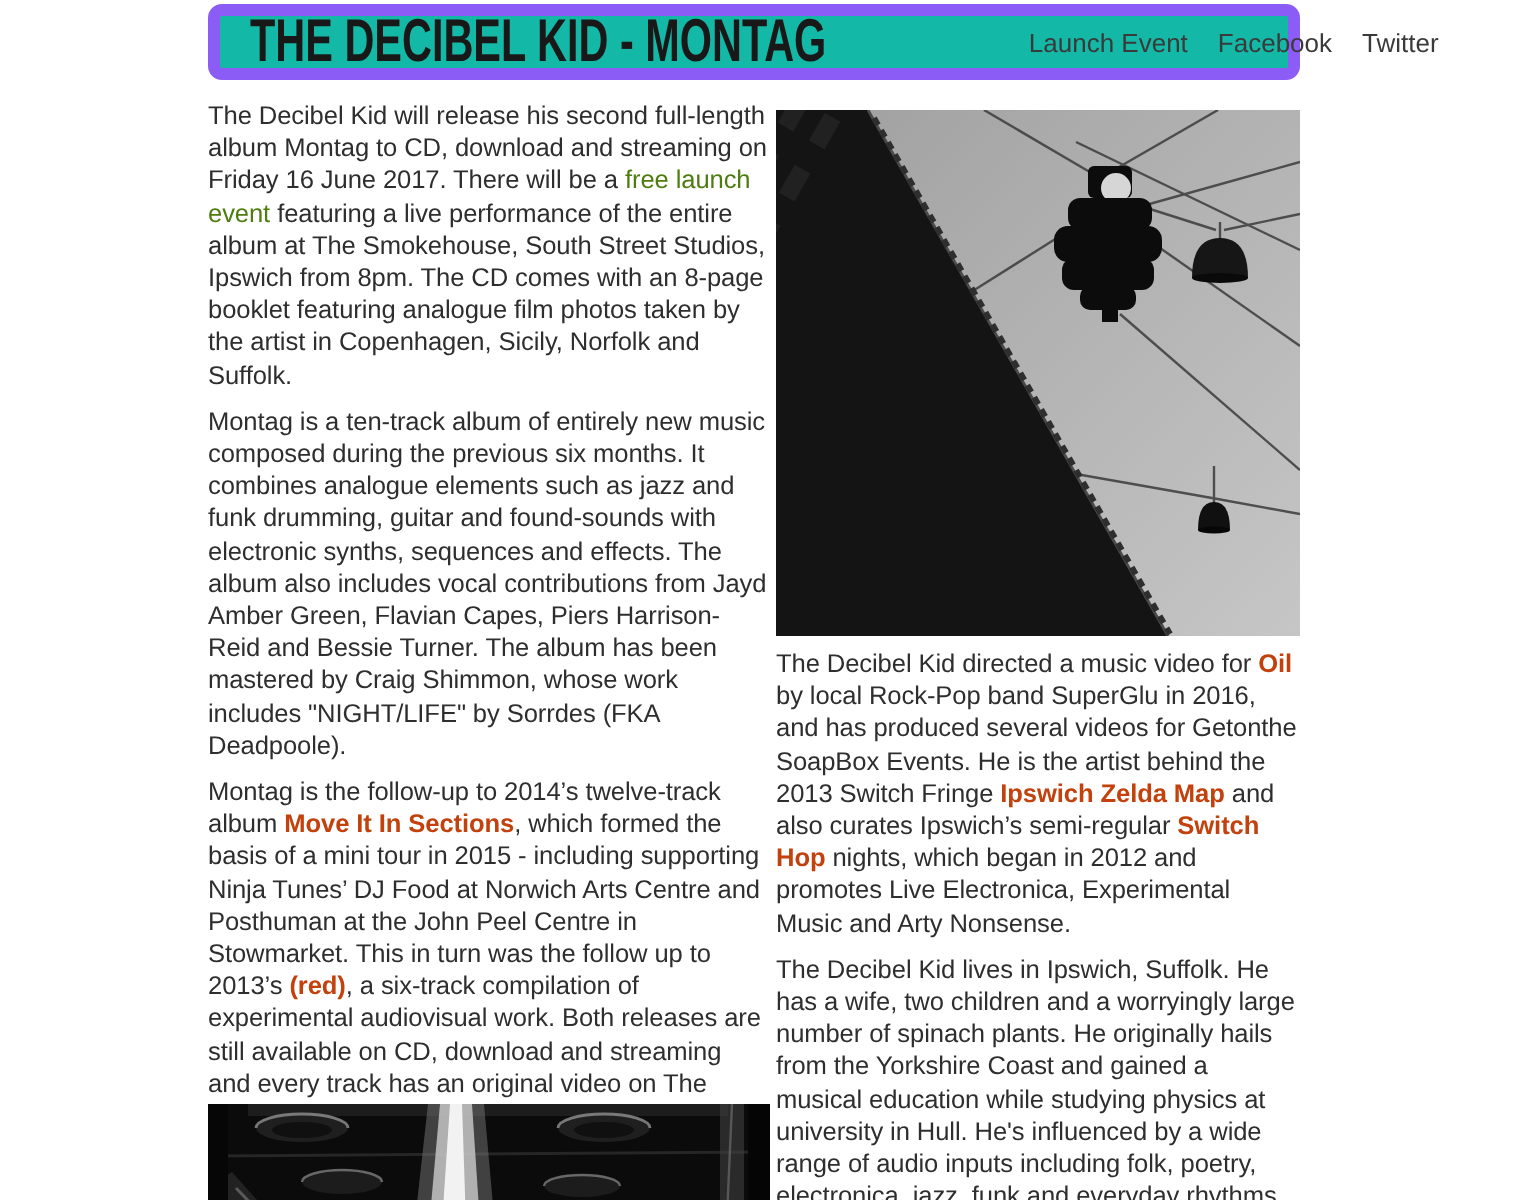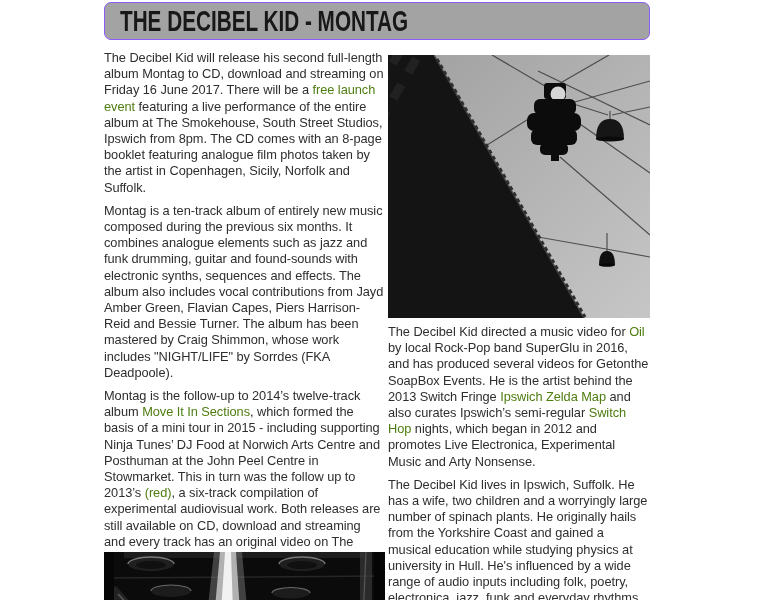--- a/index.html
+++ b/index.html
@@ -15,22 +15,22 @@
     height: 600px;
     background: #ffffff;
     overflow: hidden;
   }
 
   
   .header-bar {
     position: absolute;
     left: 104px; top: 2px;
     width: 546px; height: 38px;
-    background: #a3a3a3;
-    border: 1px solid #8b5cf6;
+    background: #14b8a6;
+    border: 6px solid #8b5cf6;
     border-radius: 7px;
     display: flex;
     align-items: center;
     justify-content: space-between;
   }
   .site-title {
     display: inline-block;
     margin-left: 15px;
     font-size: 28px;
     font-weight: bold;
@@ -60,39 +60,44 @@
 
   p.body-text {
     font-size: 12.8px;
     line-height: 16.2px;
     color: #2e2e2e;
     margin: 0 0 7px 0;
     letter-spacing: -0.05px;
   }
   .b  { font-weight: normal; }
   .lk { color: #4d7c0f; text-decoration: none; cursor: pointer; }
-  .lkb { color: #4d7c0f; font-weight: normal; text-decoration: none; cursor: pointer; }
+  .lkb { color: #c2410c; font-weight: bold; text-decoration: none; cursor: pointer; }
 
   
   figure.photo { display: block; line-height: 0; }
   .photo-right { width: 262px; height: 263px; margin-bottom: 6px; }
   .photo-bottom-left {
     position: absolute;
     left: 104px; top: 552px;
     width: 281px; height: 90px;
   }
   figure.photo svg { display: block; }
 </style>
 </head>
 <body>
 
 <div class="page">
 
   <div class="header-bar">
     <h1 class="site-title">THE DECIBEL KID - MONTAG</h1>
+    <nav class="top-nav">
+      <a>Launch Event</a>
+      <a>Facebook</a>
+      <a>Twitter</a>
+    </nav>
   </div>
 
   <div class="col-left">
     <p class="body-text"><span class="b">The Decibel Kid</span><span> will release his second full-length album </span><span class="b">Montag</span><span> to CD, download and streaming on Friday 16 June 2017. There will be a </span><a class="lk">free launch event</a><span> featuring a live performance of the entire album at </span><span class="b">The Smokehouse</span><span>, South Street Studios, Ipswich from 8pm. The CD comes with an 8-page booklet featuring analogue film photos taken by the artist in Copenhagen, Sicily, Norfolk and Suffolk.</span></p>
 
     <p class="body-text"><span class="b">Montag</span><span> is a ten-track album of entirely new music composed during the previous six months. It combines analogue elements such as jazz and funk drumming, guitar and found-sounds with electronic synths, sequences and effects. The album also includes vocal contributions from Jayd Amber Green, Flavian Capes, Piers Harrison-Reid and Bessie Turner. The album has been mastered by Craig Shimmon, whose work includes "NIGHT/LIFE" by Sorrdes (FKA Deadpoole).</span></p>
 
     <p class="body-text"><span class="b">Montag</span><span> is the follow-up to 2014’s twelve-track album </span><a class="lkb">Move It In Sections</a><span>, which formed the basis of a mini tour in 2015 - including supporting Ninja Tunes’ DJ Food at Norwich Arts Centre and Posthuman at the John Peel Centre in Stowmarket. This in turn was the follow up to 2013’s </span><a class="lkb">(red)</a><span>, a six-track compilation of experimental audiovisual work. Both releases are still available on CD, download and streaming and every track has an original video on </span><span class="b">The Decibel Kid</span><span>’s official </span><a class="lkb">YouTube channel</a><span>.</span></p>
   </div>
 

